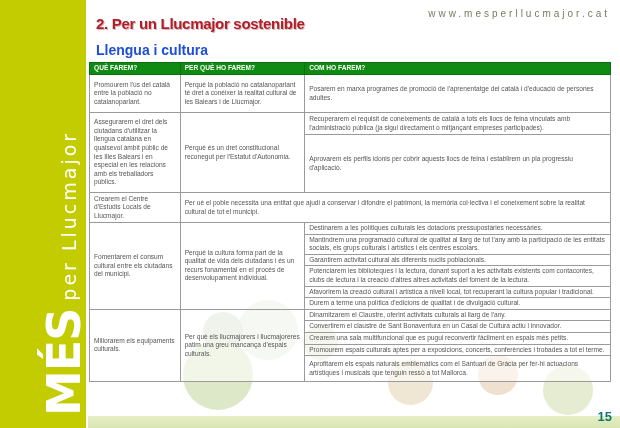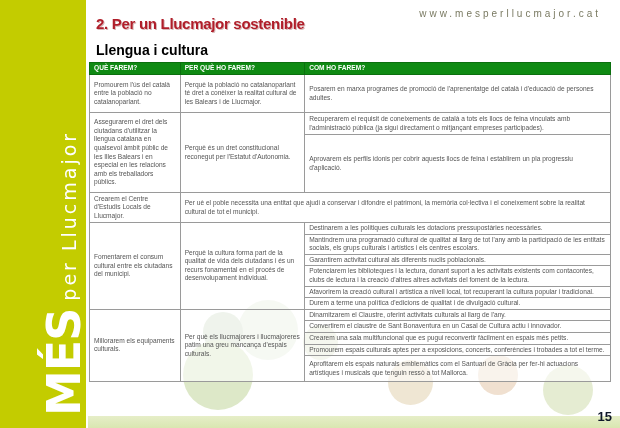--- a/index.html
+++ b/index.html
@@ -23,33 +23,33 @@
     font-size:46px; line-height:40px; letter-spacing:-1px;
   }
   .brand-per {
     font-family:"DejaVu Sans", sans-serif;
     font-size:19px; letter-spacing:3px; margin-left:8px; margin-bottom:4px;
   }
   .sidebar-edge {
     position:absolute; left:86px; top:0; width:2px; height:428px; background:#ffffff;
   }
   .url {
-    position:absolute; right:19px; top:8px;
+    position:absolute; right:10px; top:8px;
     font-size:10px; letter-spacing:3px; color:#7a7a62;
   }
   .section-title {
     position:absolute; left:96px; top:15px;
     font-family:"Liberation Sans", sans-serif; font-weight:bold;
     font-size:15px; color:#b01e2a; letter-spacing:-0.3px;
     text-shadow:1px 1px 0 #d8b8b8;
     text-decoration-thickness:1px;
   }
   .subsection-title {
     position:absolute; left:96px; top:42px;
-    font-weight:bold; font-size:14px; color:#000000;
+    font-weight:bold; font-size:14px; color:#1d4ed8;
   }
   .illustration {
     position:absolute; left:88px; top:300px; width:532px; height:128px; overflow:hidden;
     pointer-events:none;
   }
   .bubble { position:absolute; border-radius:50%; }
   .ground {
     position:absolute; left:0; bottom:0; width:100%; height:12px;
     background:linear-gradient(#e6eec8,#d9e6b1);
   }
@@ -65,21 +65,21 @@
   }
   table.plan td {
     border:1px solid #9a9a9a; padding:1px 4px; vertical-align:middle;
     background:rgba(255,255,255,0.6);
   }
   .c1 { width:86px; }
   .c2 { width:118px; }
   .c3 { width:290px; }
   .page-num {
     position:absolute; right:8px; bottom:4px;
-    font-weight:bold; font-size:13px; color:#0f172a;
+    font-weight:bold; font-size:13px; color:#0f766e;
   }
 </style>
 </head>
 <body>
 
 <div class="sidebar">
   <div class="brand-v">
     <span class="brand-mes">MÉS</span>
     <span class="brand-per">per Llucmajor</span>
   </div>

